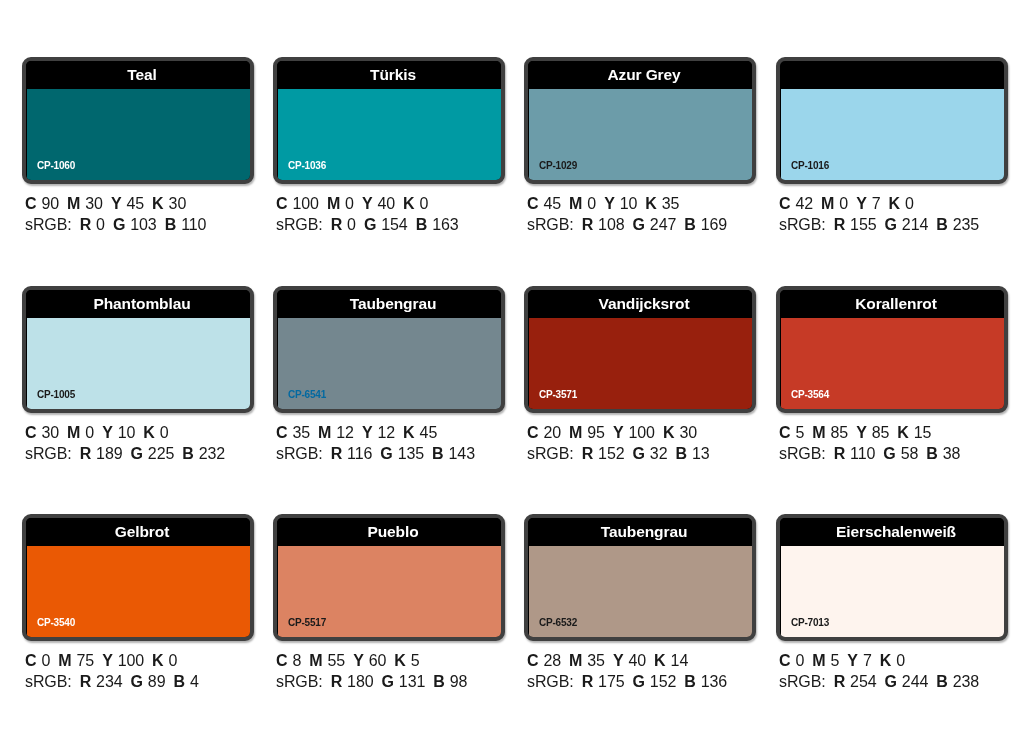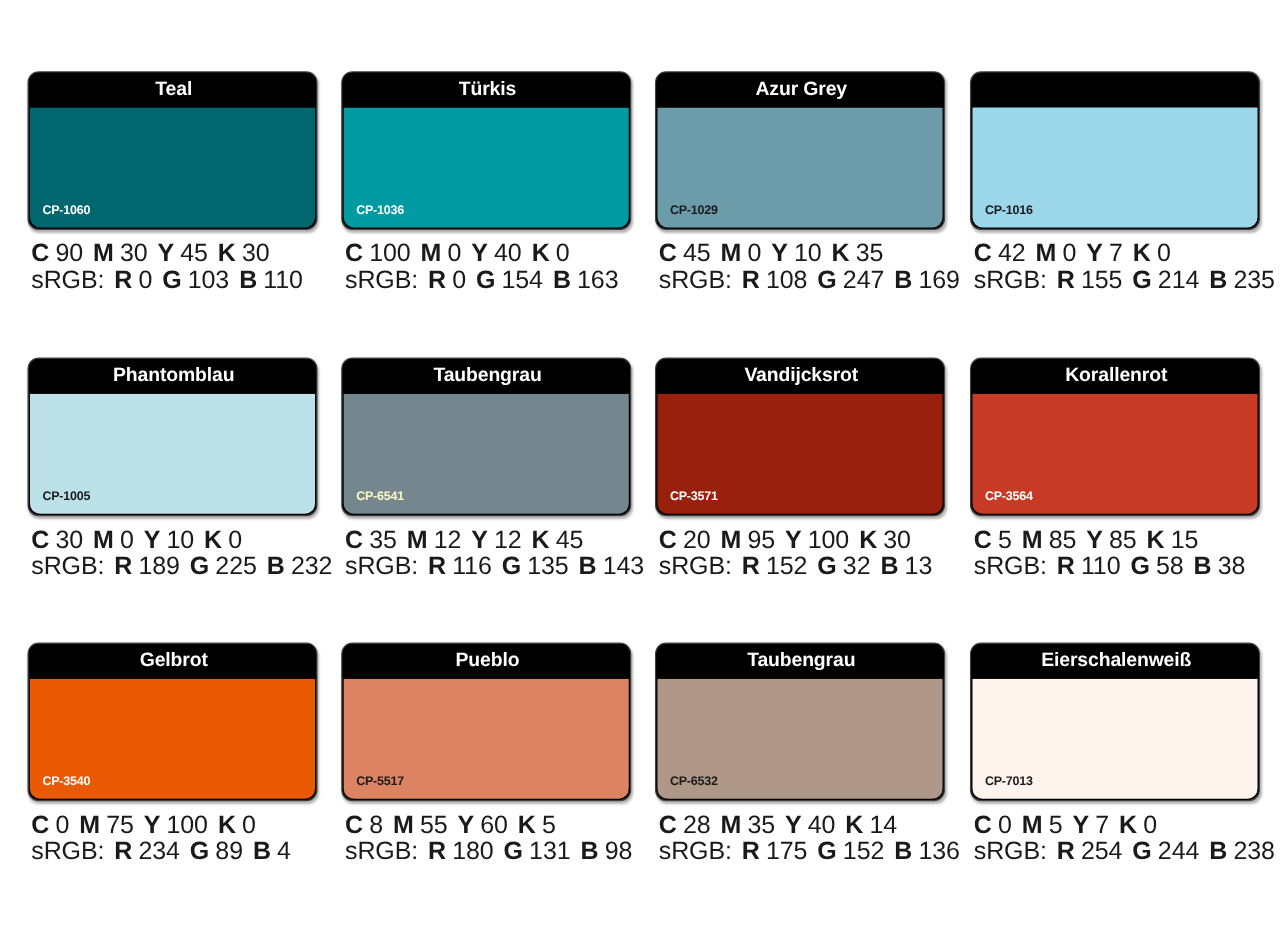--- a/index.html
+++ b/index.html
@@ -37,21 +37,21 @@
   .row-1 { top: 286px; }
   .row-2 { top: 514px; }
 
   .card-body {
     position: relative;
     width: 232px;
     height: 127px;
     box-sizing: border-box;
     background: #000000;
     border-radius: 9px;
-    border: 1px solid #404040;
+    border: 4px solid #404040;
     overflow: hidden;
     box-shadow: 1px 2px 2px rgba(0,0,0,0.30);
   }
 
   .card-title {
     position: absolute;
     left: 0;
     top: 0;
     width: 232px;
     height: 28px;
@@ -89,21 +89,21 @@
 
   .specs {
     position: absolute;
     left: 3px;
     top: 136px;
     width: 260px;
     color: #1a1a1a;
   }
 
   .spec-line {
-    font-size: 20px;
+    font-size: 16px;
     line-height: 21px;
     white-space: nowrap;
     letter-spacing: -0.1px;
   }
 
   .spec-line .k {
     font-weight: bold;
   }
   .spec-line .v {
     font-weight: normal;
@@ -169,21 +169,21 @@
       </div>
       <div class="specs">
         <div class="spec-line"><span class="k">C</span><span class="gap"></span><span class="v">30</span><span class="gap-wide"></span><span class="k">M</span><span class="gap"></span><span class="v">0</span><span class="gap-wide"></span><span class="k">Y</span><span class="gap"></span><span class="v">10</span><span class="gap-wide"></span><span class="k">K</span><span class="gap"></span><span class="v">0</span></div>
         <div class="spec-line"><span class="lbl">sRGB:</span><span class="gap-wide"></span><span class="k">R</span><span class="gap"></span><span class="v">189</span><span class="gap-wide"></span><span class="k">G</span><span class="gap"></span><span class="v">225</span><span class="gap-wide"></span><span class="k">B</span><span class="gap"></span><span class="v">232</span></div>
       </div>
     </div>
     <div class="swatch-card col-1 row-1">
       <div class="card-body">
         <div class="card-title">Taubengrau</div>
         <div class="card-color" style="background: rgb(116, 135, 143);"></div>
-        <div class="card-code" style="color: #fef9c3;">CP-6541</div>
+        <div class="card-code" style="color: #0369a1;">CP-6541</div>
       </div>
       <div class="specs">
         <div class="spec-line"><span class="k">C</span><span class="gap"></span><span class="v">35</span><span class="gap-wide"></span><span class="k">M</span><span class="gap"></span><span class="v">12</span><span class="gap-wide"></span><span class="k">Y</span><span class="gap"></span><span class="v">12</span><span class="gap-wide"></span><span class="k">K</span><span class="gap"></span><span class="v">45</span></div>
         <div class="spec-line"><span class="lbl">sRGB:</span><span class="gap-wide"></span><span class="k">R</span><span class="gap"></span><span class="v">116</span><span class="gap-wide"></span><span class="k">G</span><span class="gap"></span><span class="v">135</span><span class="gap-wide"></span><span class="k">B</span><span class="gap"></span><span class="v">143</span></div>
       </div>
     </div>
     <div class="swatch-card col-2 row-1">
       <div class="card-body">
         <div class="card-title">Vandijcksrot</div>
         <div class="card-color" style="background: rgb(152, 32, 13);"></div>

